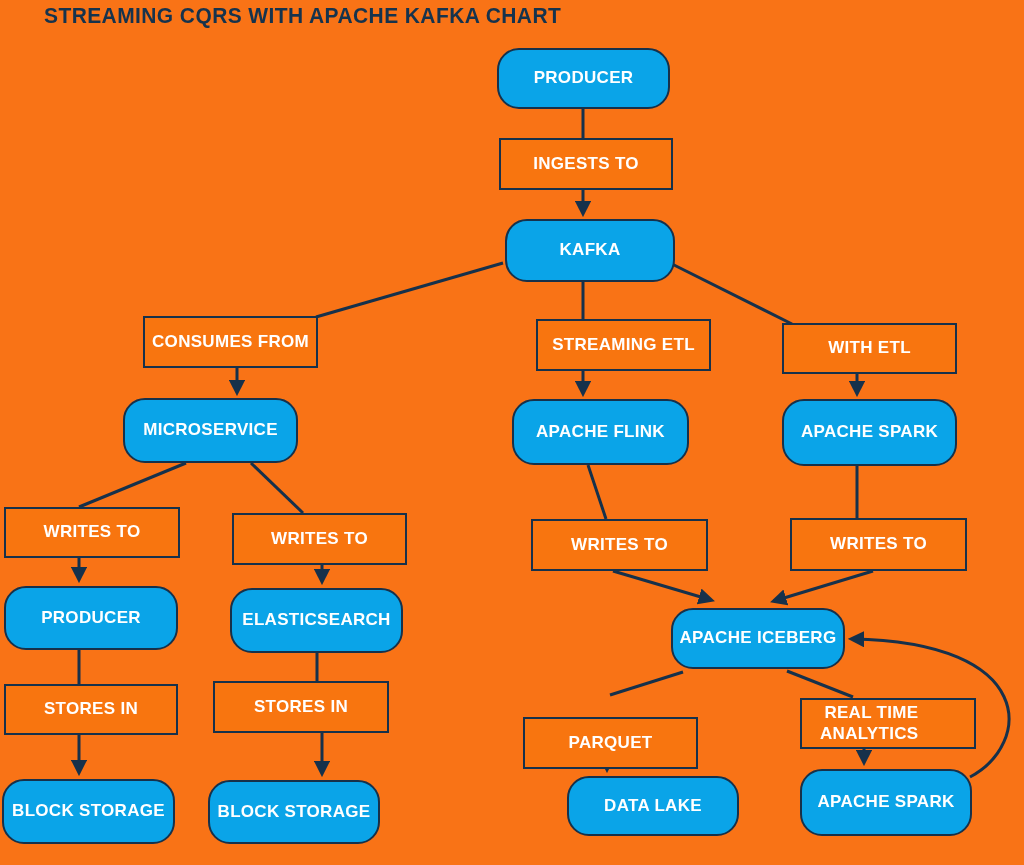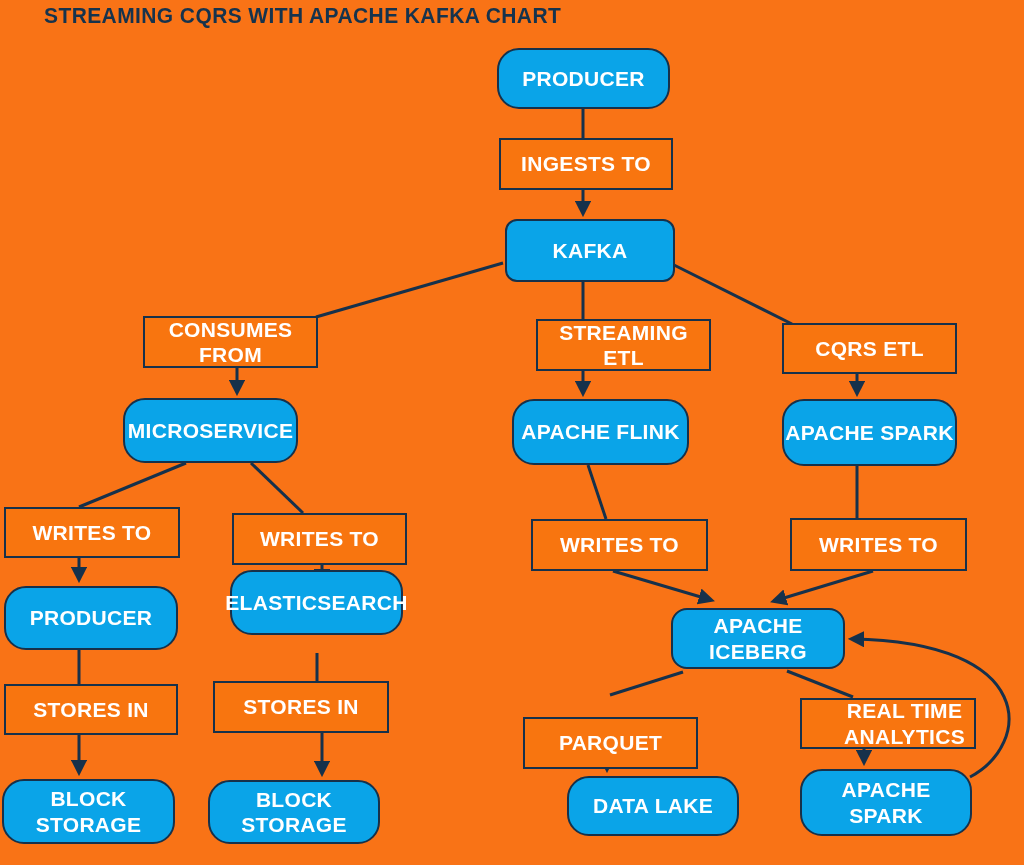--- a/index.html
+++ b/index.html
@@ -12,26 +12,26 @@
     position:absolute;left:44px;top:3px;margin:0;
     font-size:21px;font-weight:700;letter-spacing:0.4px;
     color:#16334D;white-space:nowrap;
     transform:scaleY(1.06);transform-origin:left top;
   }
   .edges{position:absolute;left:0;top:0;z-index:1;}
   .node{
     position:absolute;z-index:2;box-sizing:border-box;
     display:flex;align-items:center;justify-content:center;
     border:2.5px solid #16314B;
-    color:#FFFFFF;font-weight:700;font-size:21px;letter-spacing:0.3px;
+    color:#FFFFFF;font-weight:700;font-size:17px;letter-spacing:0.3px;
     text-align:center;white-space:pre-line;line-height:1.2;
   }
   .node.process{background:#0AA4E8;border-radius:22px;}
   .node.action{background:#F8750F;border-radius:0;}
-  .node.align-left{justify-content:flex-start;padding-left:42px;text-align:center;}
+  .node.align-left{justify-content:flex-start;padding-left:18px;text-align:right;}
 </style>
 </head>
 <body>
 
 <div class="canvas">
   <h1 class="page-title">STREAMING CQRS WITH APACHE KAFKA CHART</h1>
 
   <svg class="edges" width="1024" height="865" viewBox="0 0 1024 865">
     <defs>
       <marker id="arrowhead" viewBox="0 0 10 10" refX="7.5" refY="5" markerWidth="5.5" markerHeight="5.5" orient="auto">
@@ -63,34 +63,34 @@
         <path d="M787 671 L853 697" fill="none" stroke="#16314B" stroke-width="3"></path>
         <path d="M607 748 L607 769" fill="none" stroke="#16314B" stroke-width="3" marker-end="url(#arrowhead)"></path>
         <path d="M864 749 L864 762" fill="none" stroke="#16314B" stroke-width="3" marker-end="url(#arrowhead)"></path>
         <path d="M970 777 C1032 744 1038 642 852 639" fill="none" stroke="#16314B" stroke-width="3" marker-end="url(#arrowhead)"></path>
       </g>
   </svg>
 
   <div id="nodes-layer">
       <div class="node process" style="left: 497px; top: 48px; width: 173px; height: 61px;">PRODUCER</div>
       <div class="node action" style="left: 499px; top: 138px; width: 174px; height: 52px;">INGESTS TO</div>
-      <div class="node process" style="left: 505px; top: 219px; width: 170px; height: 63px; border-radius: 12px;">KAFKA</div>
+      <div class="node process" style="left: 505px; top: 219px; width: 170px; height: 63px;">KAFKA</div>
       <div class="node action" style="left: 143px; top: 316px; width: 175px; height: 52px;">CONSUMES FROM</div>
       <div class="node action" style="left: 536px; top: 319px; width: 175px; height: 52px;">STREAMING ETL</div>
-      <div class="node action" style="left: 782px; top: 323px; width: 175px; height: 51px;">CQRS ETL</div>
+      <div class="node action" style="left: 782px; top: 323px; width: 175px; height: 51px;">WITH ETL</div>
       <div class="node process" style="left: 123px; top: 398px; width: 175px; height: 65px;">MICROSERVICE</div>
       <div class="node process" style="left: 512px; top: 399px; width: 177px; height: 66px;">APACHE FLINK</div>
       <div class="node process" style="left: 782px; top: 399px; width: 175px; height: 67px;">APACHE SPARK</div>
       <div class="node action" style="left: 4px; top: 507px; width: 176px; height: 51px;">WRITES TO</div>
       <div class="node action" style="left: 232px; top: 513px; width: 175px; height: 52px;">WRITES TO</div>
       <div class="node action" style="left: 531px; top: 519px; width: 177px; height: 52px;">WRITES TO</div>
       <div class="node action" style="left: 790px; top: 518px; width: 177px; height: 53px;">WRITES TO</div>
       <div class="node process" style="left: 4px; top: 586px; width: 174px; height: 64px;">PRODUCER</div>
-      <div class="node process" style="left: 230px; top: 570px; width: 173px; height: 65px;">ELASTICSEARCH</div>
-      <div class="node process" style="left: 671px; top: 608px; width: 174px; height: 61px; border-radius: 16px;">APACHE ICEBERG</div>
+      <div class="node process" style="left: 230px; top: 588px; width: 173px; height: 65px;">ELASTICSEARCH</div>
+      <div class="node process" style="left: 671px; top: 608px; width: 174px; height: 61px;">APACHE ICEBERG</div>
       <div class="node action" style="left: 4px; top: 684px; width: 174px; height: 51px;">STORES IN</div>
       <div class="node action" style="left: 213px; top: 681px; width: 176px; height: 52px;">STORES IN</div>
       <div class="node action" style="left: 523px; top: 696px; width: 175px; height: 52px; margin-top: 21px;">PARQUET</div>
       <div class="node action align-left" style="left: 800px; top: 698px; width: 176px; height: 51px;">REAL TIME
 ANALYTICS</div>
       <div class="node process" style="left: 2px; top: 779px; width: 173px; height: 65px;">BLOCK STORAGE</div>
       <div class="node process" style="left: 208px; top: 780px; width: 172px; height: 64px;">BLOCK STORAGE</div>
       <div class="node process" style="left: 530px; top: 776px; width: 172px; height: 60px; margin-left: 37px;">DATA LAKE</div>
       <div class="node process" style="left: 800px; top: 769px; width: 172px; height: 67px;">APACHE SPARK</div>
     </div>

